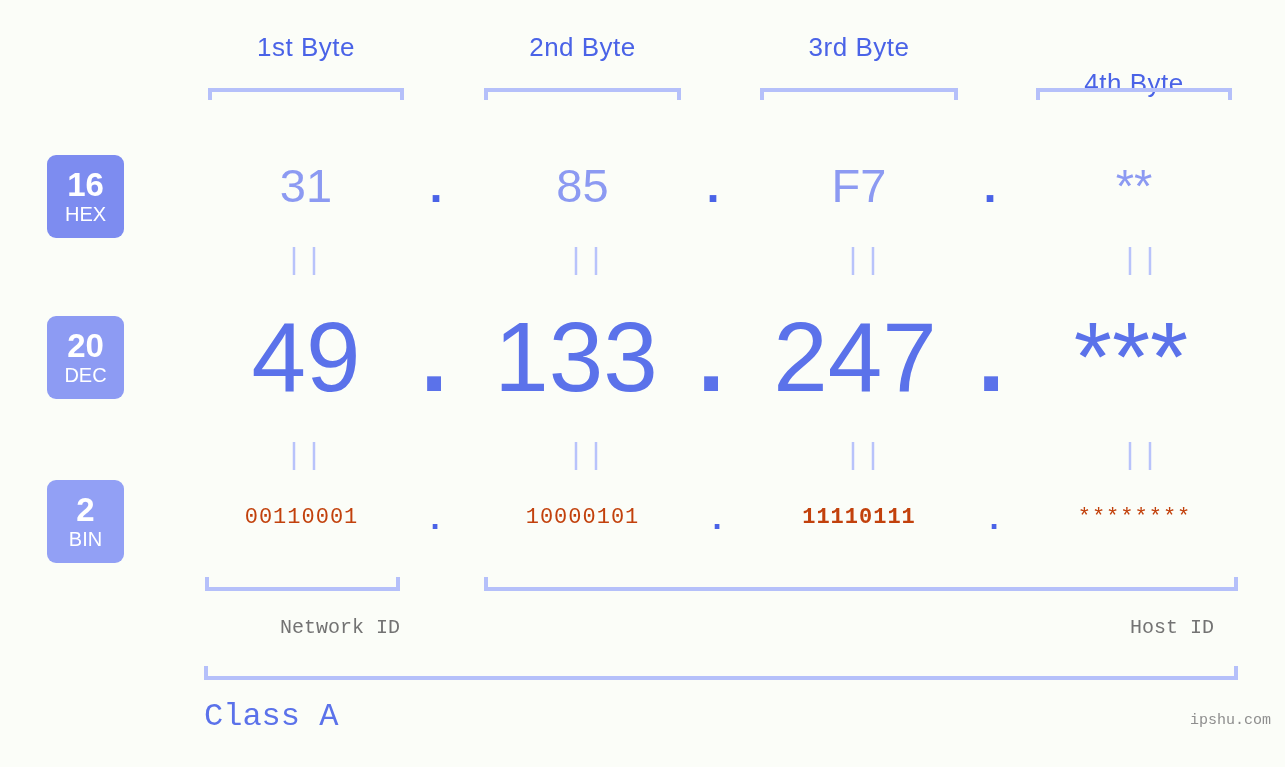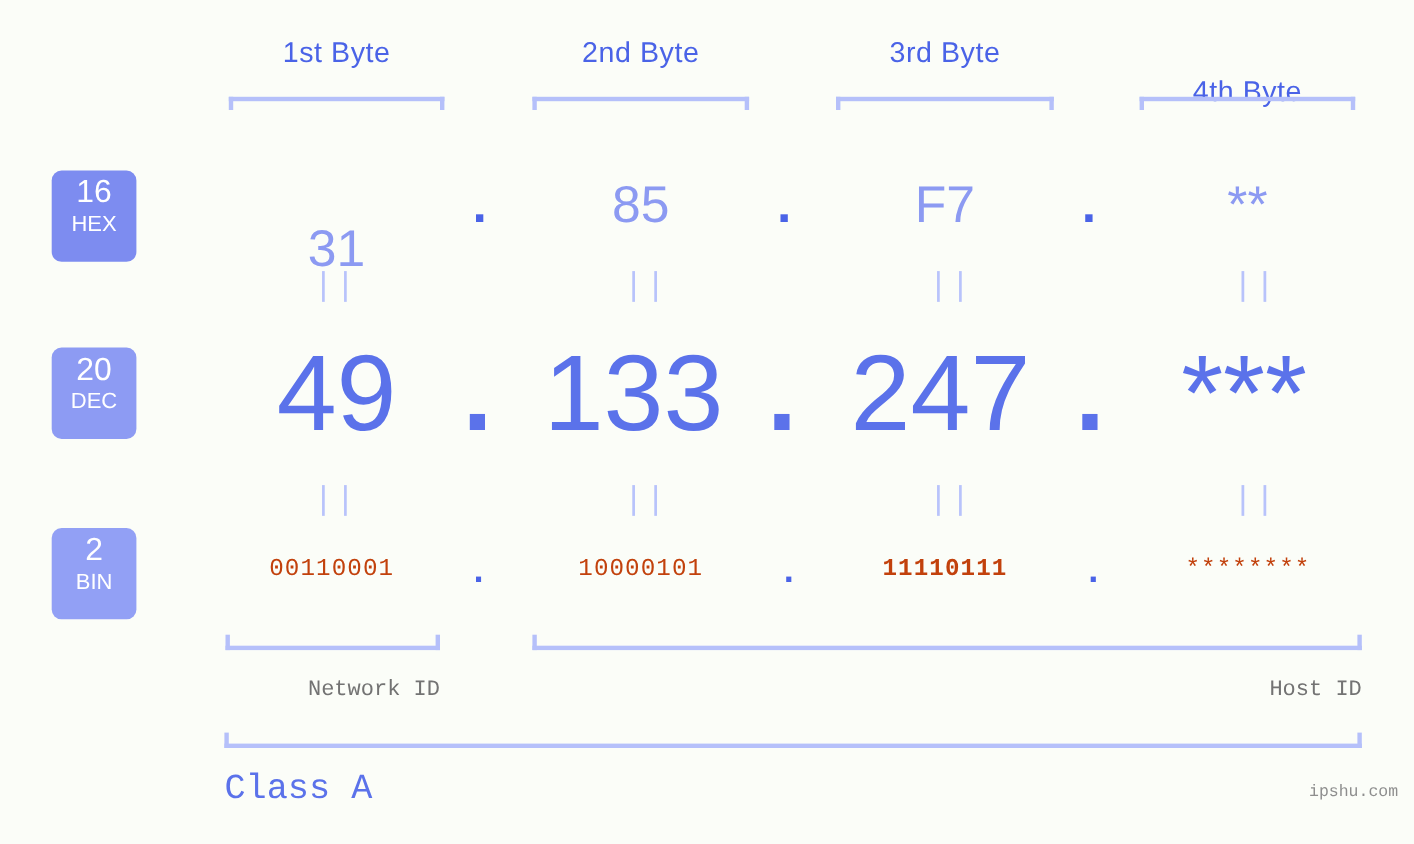--- a/index.html
+++ b/index.html
@@ -61,24 +61,24 @@
     width: 77px;
     background: #7d8cf0;
     border-radius: 9px;
     color: #ffffff;
     text-align: center;
     box-sizing: border-box;
     font-family: "Liberation Sans", sans-serif;
   }
   .badge .num {
     display: block;
-    font-size: 29px;
+    font-size: 33px;
     line-height: 36px;
-    font-weight: 400;
-    padding-top: 2px;
+    font-weight: 700;
+    padding-top: 12px;
     letter-spacing: 0px;
   }
   .badge .nm {
     display: block;
     font-size: 20px;
     line-height: 22px;
     font-weight: 400;
     padding-bottom: 10px;
   }
   .badge.hex  { top: 155px; height: 83px; background:#7d8cf0; }
@@ -209,21 +209,21 @@
   <div class="bracket-down" style="left:208px; top:88px; width:196px;"></div>
   <div class="bracket-down" style="left:484px; top:88px; width:197px;"></div>
   <div class="bracket-down" style="left:760px; top:88px; width:198px;"></div>
   <div class="bracket-down" style="left:1036px; top:88px; width:196px;"></div>
 
   <div class="badge hex">
     <span class="num">16</span>
     <span class="nm">HEX</span>
   </div>
 
-  <div class="hexval" style="left:208px;width:196px;margin-top:40px;">31</div>
+  <div class="hexval" style="left:208px;width:196px;">31</div>
   <div class="hexdot" style="left:424px;">.</div>
   <div class="hexval" style="left:484px;width:197px;">85</div>
   <div class="hexdot" style="left:701px;">.</div>
   <div class="hexval" style="left:760px;width:198px;">F7</div>
   <div class="hexdot" style="left:978px;">.</div>
   <div class="hexval" style="left:1036px;width:196px;">**</div>
 
   <div class="eqmark" style="left:285px; top:246px;">||</div>
   <div class="eqmark" style="left:567px; top:246px;">||</div>
   <div class="eqmark" style="left:844px; top:246px;">||</div>
@@ -257,20 +257,20 @@
   <div class="binval" style="left:484px;width:197px;">10000101</div>
   <div class="bindot" style="left:704px;">.</div>
   <div class="binval" style="left:760px;width:198px;font-weight:bold;">11110111</div>
   <div class="bindot" style="left:981px;">.</div>
   <div class="binval" style="left:1036px;width:197px;">********</div>
 
   <div class="bracket-up" style="left:205px; top:577px; width:195px;"></div>
   <div class="bracket-up" style="left:484px; top:577px; width:754px;"></div>
 
   <div class="idlabel" style="left:205px; top:612px; width:195px;">Network ID</div>
-  <div class="idlabel" style="left:484px; top:612px; width:754px;">Host ID</div>
+  <div class="idlabel" style="left:460px; top:612px; width:754px;">Host ID</div>
 
   <div class="bracket-up" style="left:204px; top:666px; width:1034px;"></div>
   <div class="classlabel" style="left:204px; top:697px; width:1034px;">Class A</div>
 
   <div class="watermark">ipshu.com</div>
 
 </div>
 
 </body></html>

